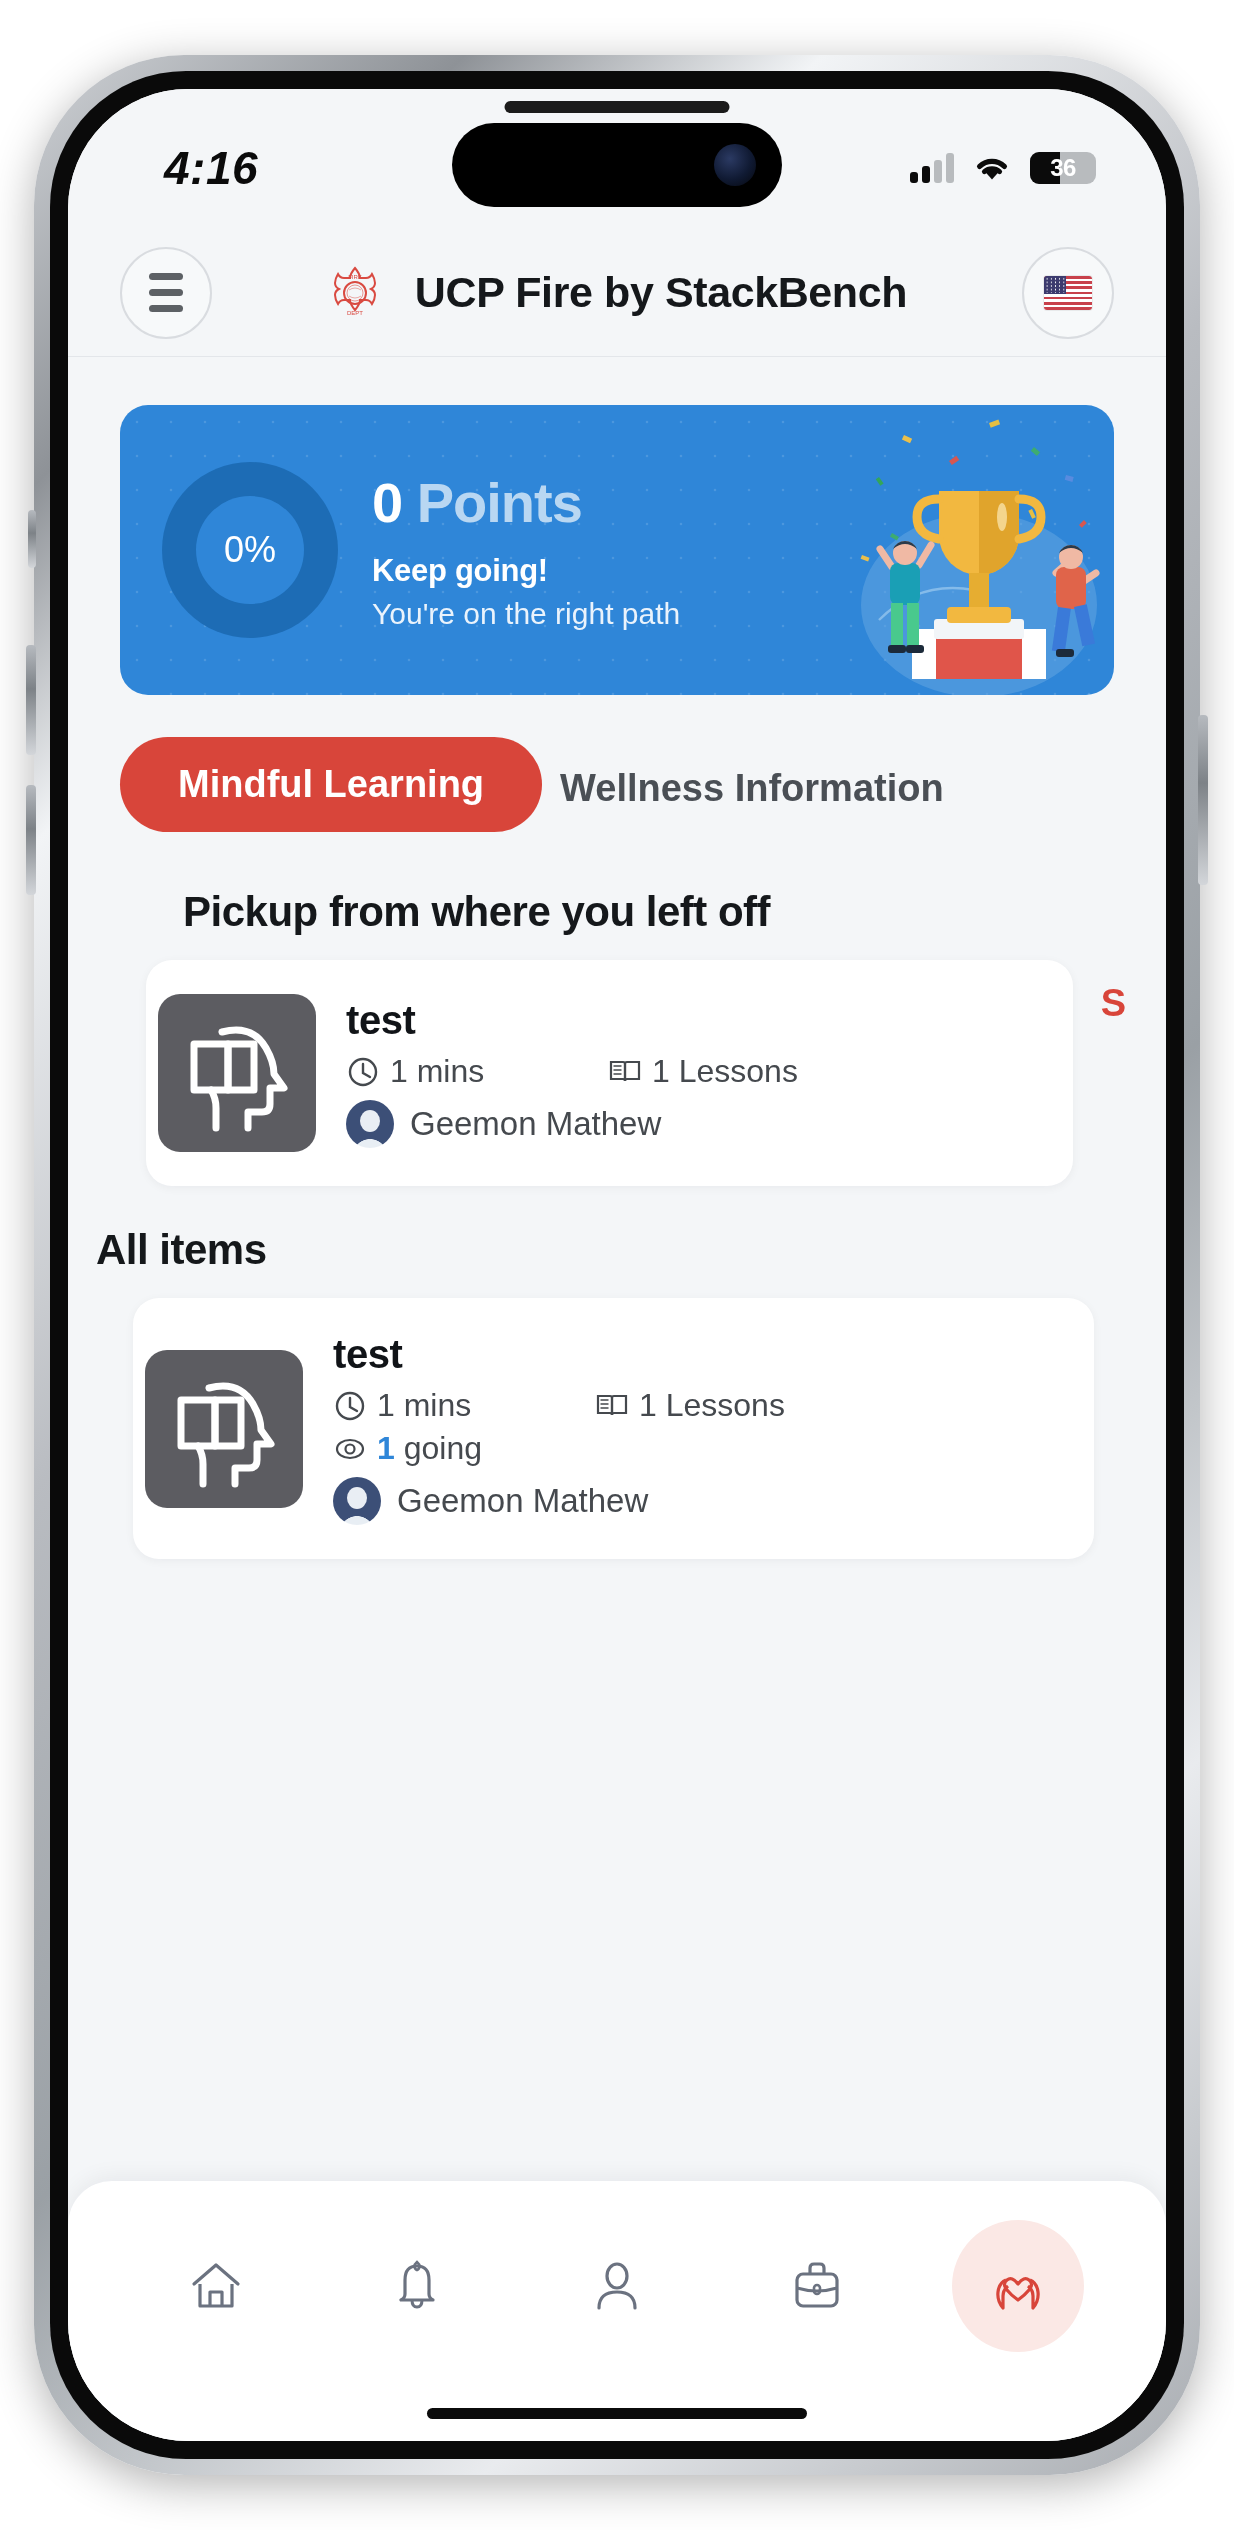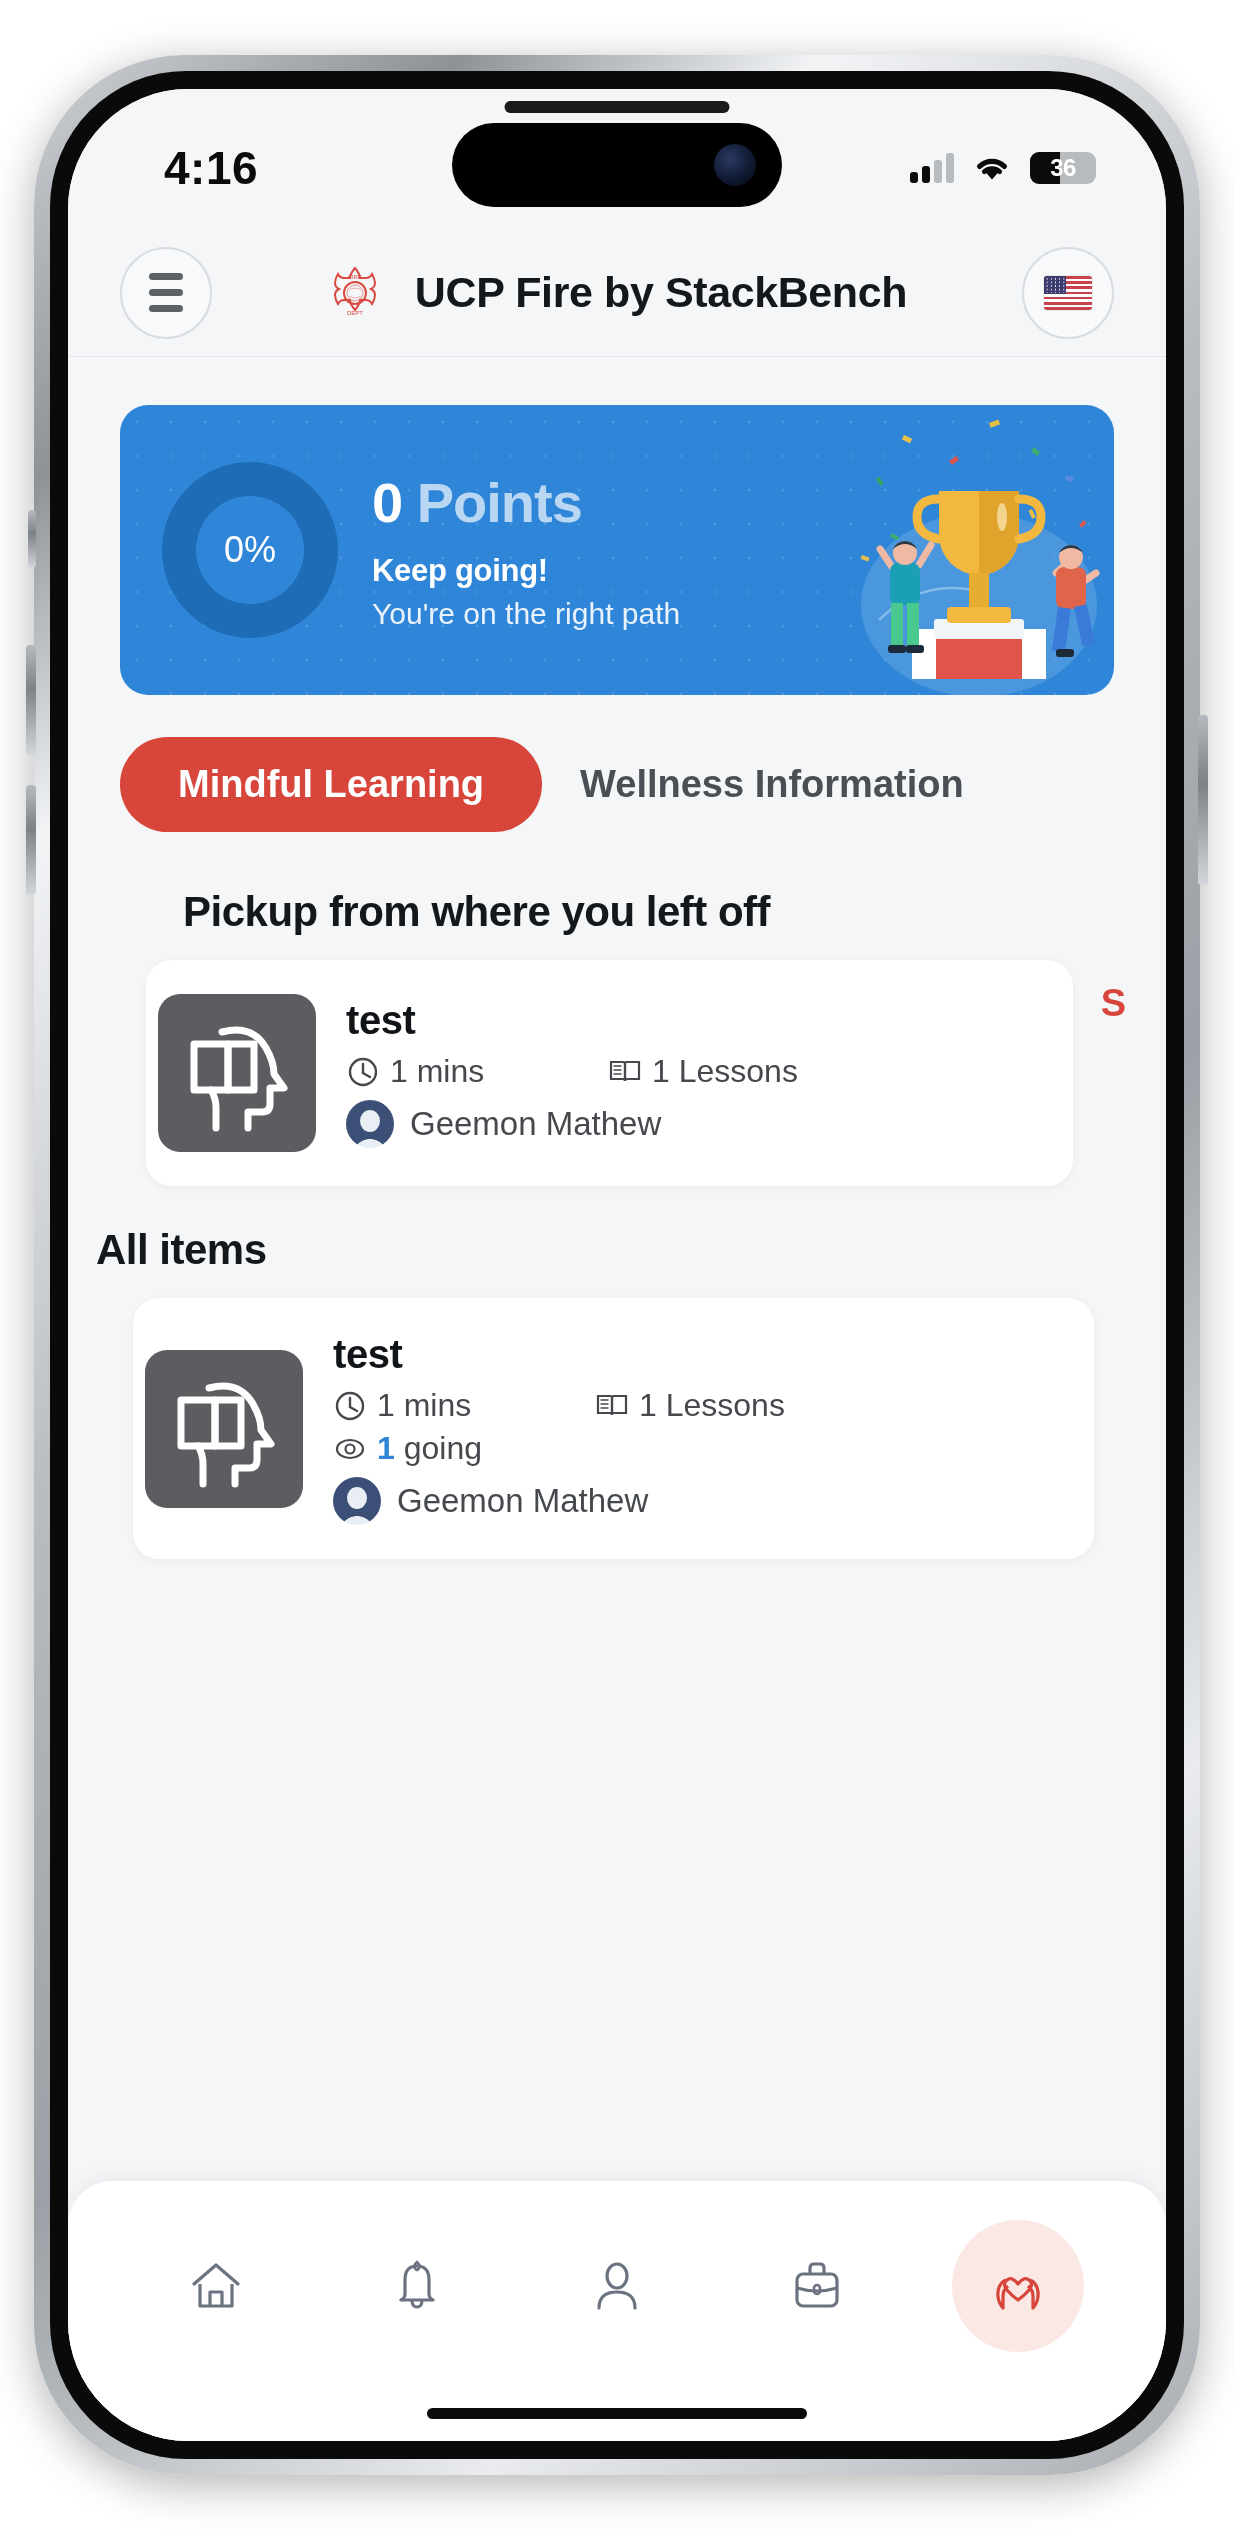--- a/index.html
+++ b/index.html
@@ -65,21 +65,21 @@
   }
 
   
   .statusbar {
     position: relative; height: 140px; padding: 0 70px;
     display: flex; align-items: center; justify-content: space-between;
     background: #f4f6f8; z-index: 20;
   }
   .status-time {
     font-size: 46px; font-weight: 700; color: #0b0b0b; letter-spacing: .5px;
-    margin-top: 18px; margin-left: 26px;
+    margin-top: 18px; margin-left: 26px; font-style: italic;
   }
   .status-right { display: flex; align-items: center; gap: 18px; margin-top: 18px; }
   .signal { display: flex; align-items: flex-end; gap: 4px; height: 30px; }
   .signal i { display:block; width: 8px; border-radius: 3px; background: #0b0b0b; }
   .signal i:nth-child(1){ height: 11px; }
   .signal i:nth-child(2){ height: 17px; }
   .signal i:nth-child(3){ height: 23px; background: #b8bbbe; }
   .signal i:nth-child(4){ height: 30px; background: #b8bbbe; }
   .battery {
     position: relative; width: 66px; height: 32px; border-radius: 9px;
@@ -151,21 +151,21 @@
   .ring-label { position: relative; z-index: 3; color:#fff; font-size: 36px; font-weight: 500; }
   .banner-text { margin-left: 34px; z-index: 2; }
   .points-line { font-size: 56px; font-weight: 800; letter-spacing: -1px; margin-bottom: 18px; }
   .points-num { color:#ffffff; }
   .points-word { color:#b9d7f2; }
   .keep-going { font-size: 31px; font-weight: 700; color:#ffffff; letter-spacing:-.3px; }
   .sub-line { font-size: 30px; color:#eaf3fc; margin-top: 8px; font-weight: 400; }
   .trophy-art { position:absolute; right: 0; top: 0; bottom: 0; width: 330px; z-index: 1; }
 
   
-  .tabs { display:flex; align-items:center; margin: 42px 52px 0 52px; gap: 32px; }
+  .tabs { display:flex; align-items:flex-end; margin: 42px 52px 0 52px; gap: 12px; }
   .tab {
     font-size: 38px; font-weight: 600; color:#4a4f55; padding: 22px 6px;
   }
   .tab.active {
     background:#d8453a; color:#ffffff; border-radius: 60px;
     padding: 26px 58px; font-weight: 600;
   }
 
   
   .section-title {

